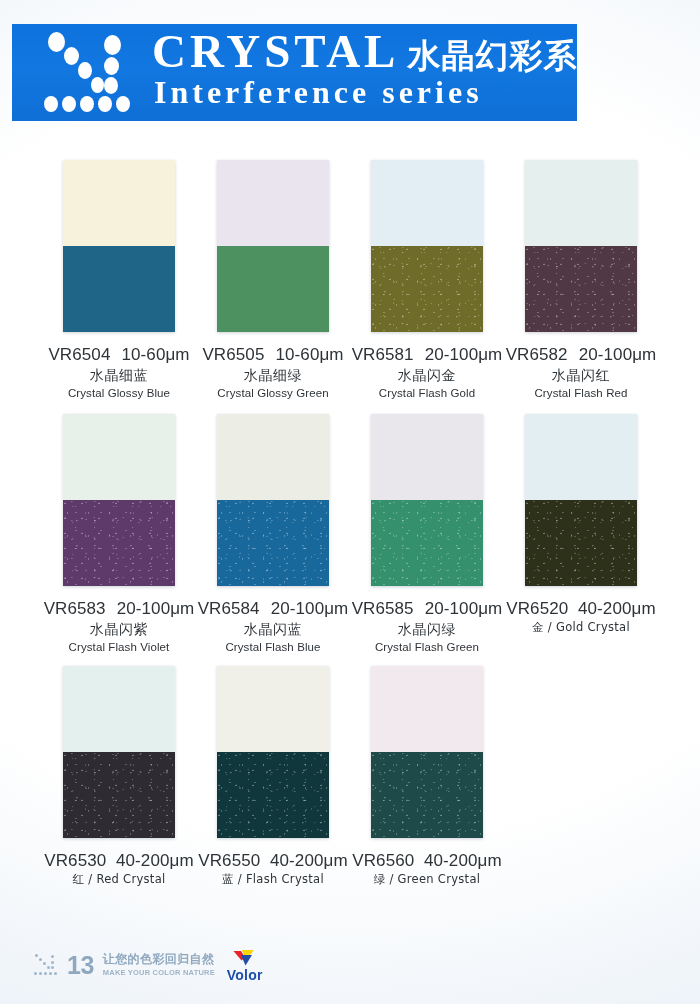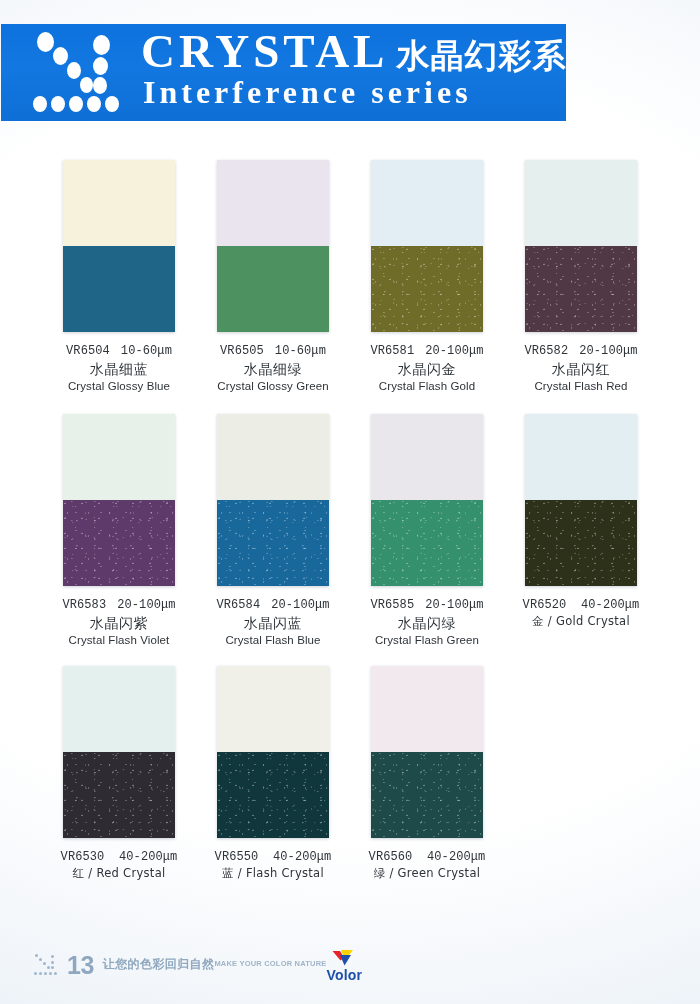--- a/index.html
+++ b/index.html
@@ -17,21 +17,21 @@
   .page {
     position: absolute;
     inset: 0;
     background:
       radial-gradient(ellipse 900px 700px at 50% 45%, #ffffff 0%, #ffffff 55%, #f2f6fa 80%, #e6eef6 100%);
   }
 
   
   .banner {
     position: absolute;
-    left: 1px;
+    left: 12px;
     top: 24px;
     width: 565px;
     height: 97px;
     background: linear-gradient(180deg, #0d72dd 0%, #1277e0 45%, #0e6fd6 100%);
     overflow: hidden;
   }
   .banner-inner {
     position: relative;
     width: 100%;
     height: 100%;
@@ -144,24 +144,23 @@
     opacity: .85;
   }
 
   .caption {
     margin-top: 11px;
     text-align: center;
     color: #2e3338;
     line-height: 1.38;
   }
   .cap-code {
-    font-size: 12px;
+    font-size: 17px;
     letter-spacing: .1px;
     white-space: nowrap;
-    font-family: Liberation Mono, monospace;
   }
   .cap-code .sep { display: inline-block; width: 11px; }
   .cap-cn {
     font-family: "DejaVu Sans", sans-serif;
     font-size: 14px;
     letter-spacing: .6px;
   }
   .cap-en {
     font-size: 11.5px;
     letter-spacing: .1px;
@@ -201,21 +200,22 @@
     font-family: "Liberation Sans", sans-serif;
     font-size: 25px;
     font-weight: bold;
     color: #8fa8bf;
     letter-spacing: -.5px;
     margin-right: 9px;
     line-height: 1;
   }
   .slogan {
     display: flex;
-    flex-direction: row;
+    flex-direction: column;
+    margin-right: 12px;
   }
   .slogan-cn {
     font-family: "DejaVu Sans", sans-serif;
     font-size: 12px;
     font-weight: bold;
     color: #8fa8bf;
     letter-spacing: .4px;
     line-height: 1.1;
   }
   .slogan-en {

